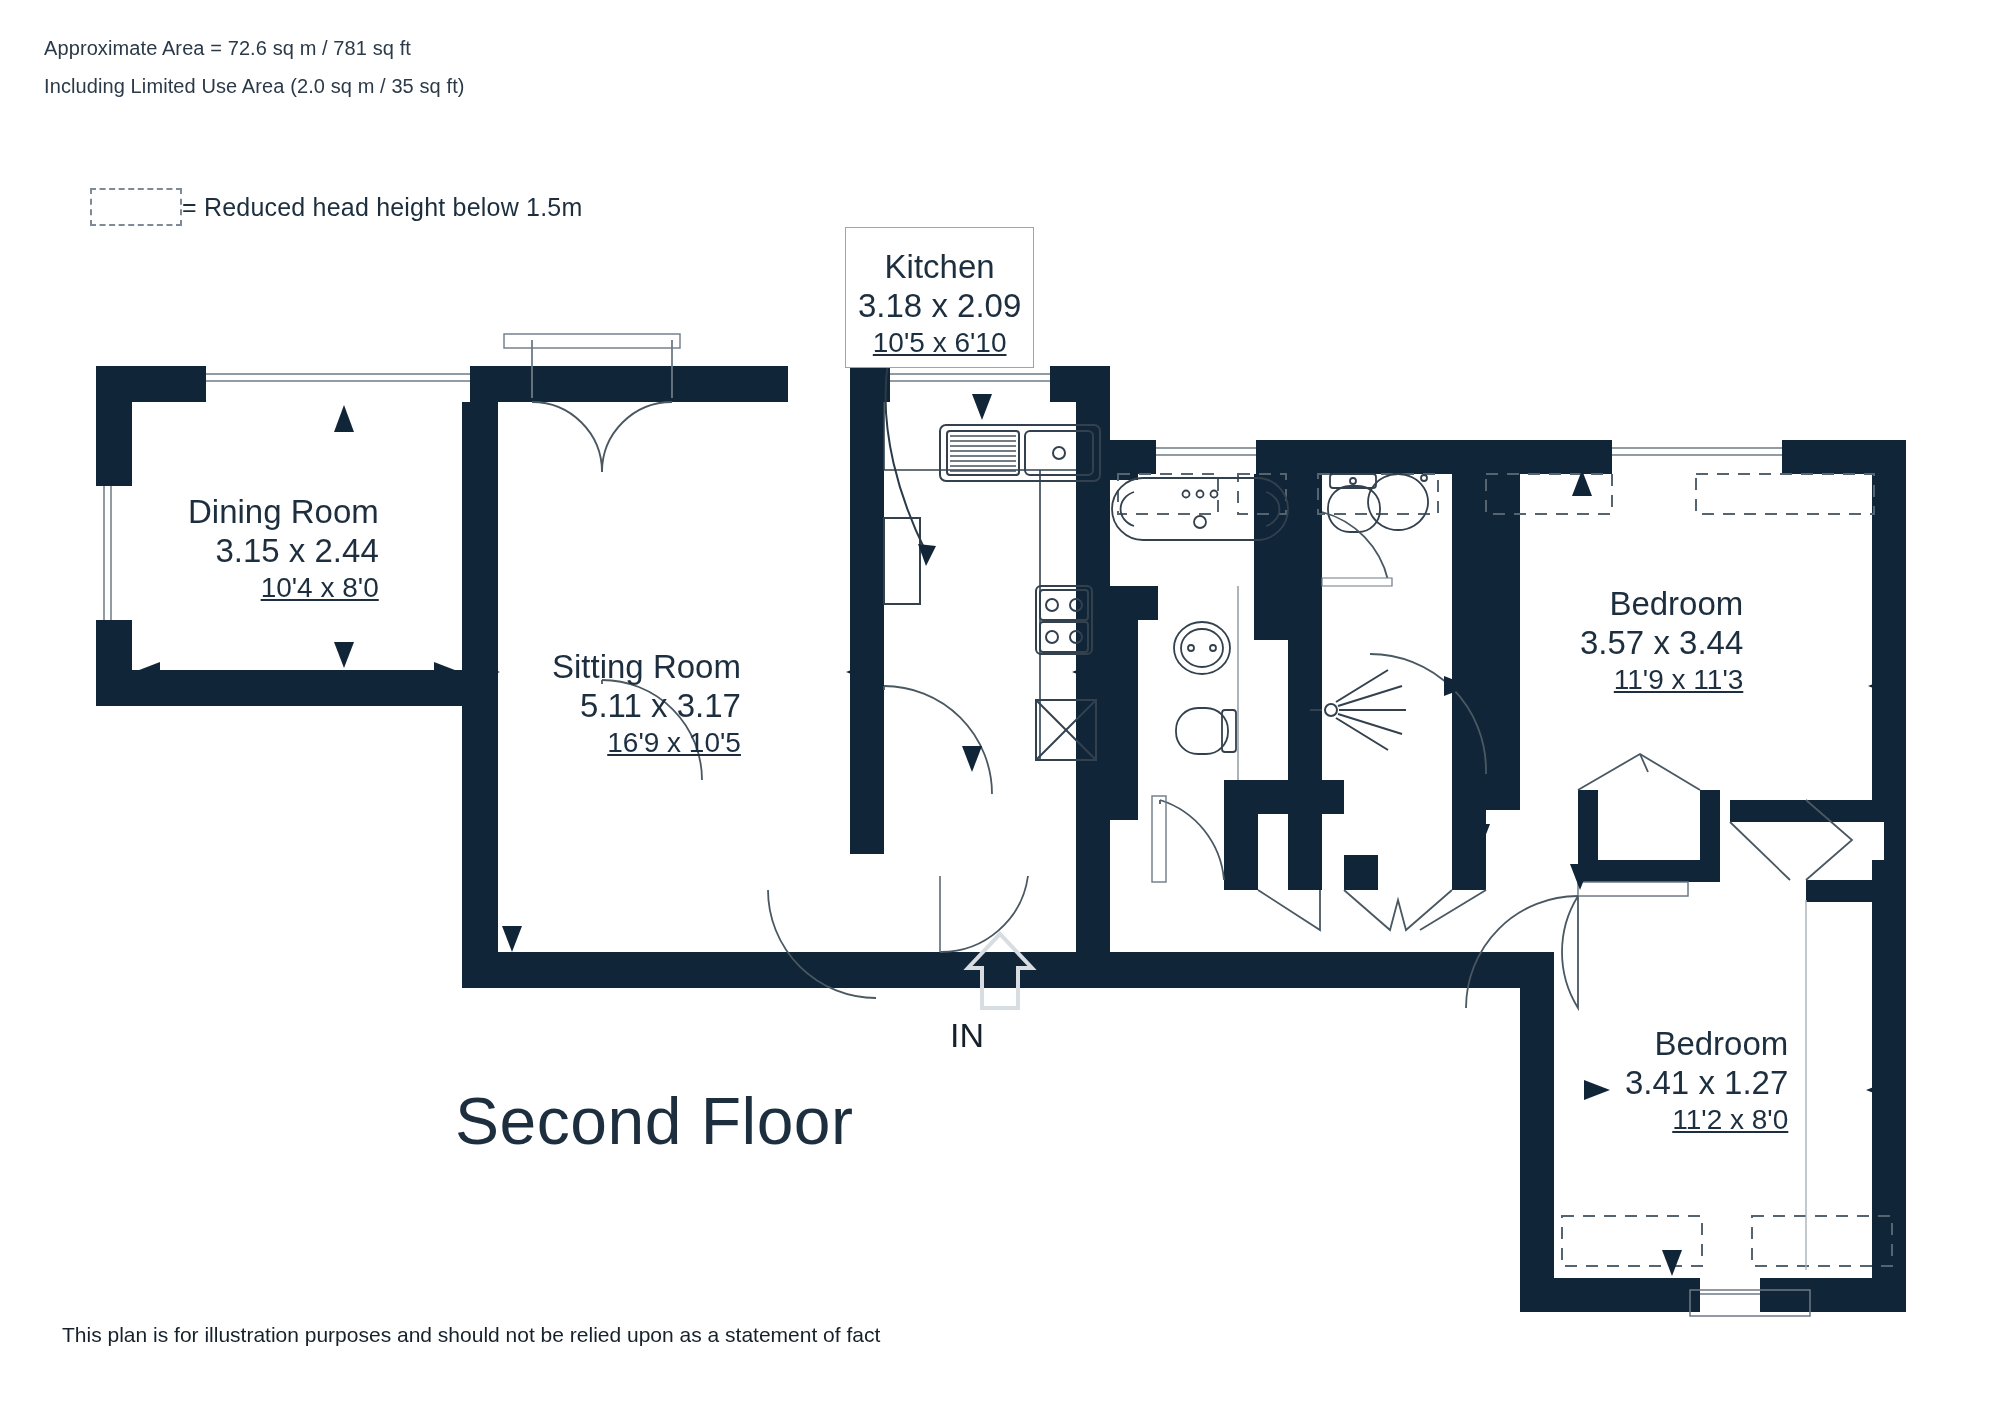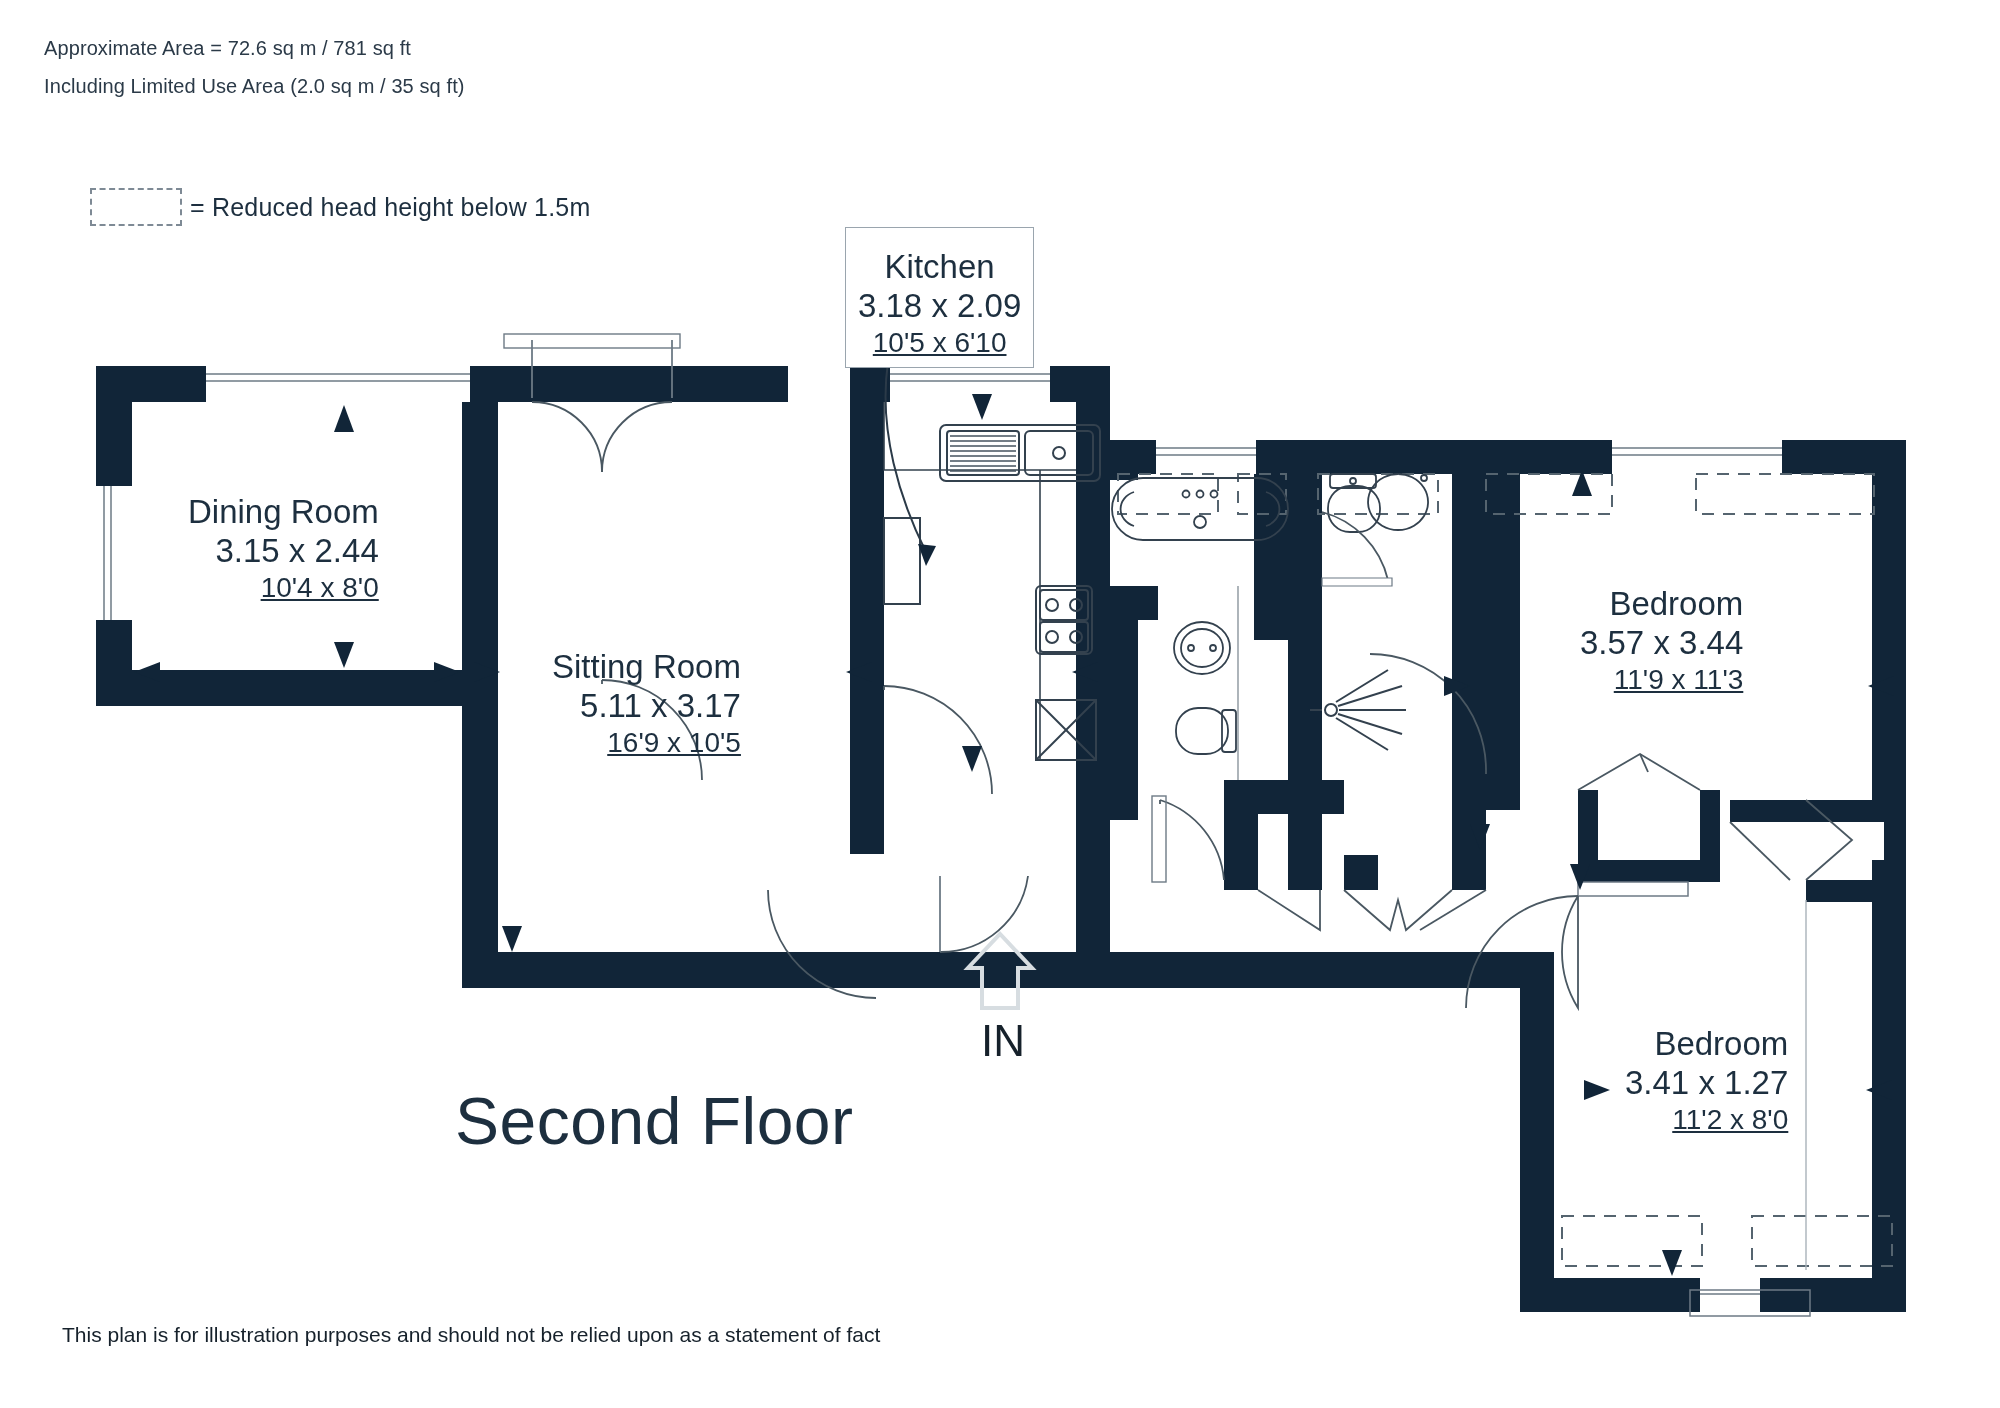--- a/index.html
+++ b/index.html
@@ -31,21 +31,21 @@
     letter-spacing: 0.1px;
   }
 
   
   #legend {
     position: absolute;
     left: 90px;
     top: 188px;
     display: flex;
     align-items: center;
-    gap: 8px;
+    gap: 0;
   }
   #legend-swatch {
     width: 92px;
     height: 38px;
     border: 2px dashed #7e8a95;
     box-sizing: border-box;
   }
   #legend-text {
     font-size: 25px;
     color: #1d2f3f;
@@ -100,23 +100,23 @@
     position: absolute;
     left: 455px;
     top: 1083px;
     font-size: 66px;
     color: #1d2f3f;
     letter-spacing: 0.5px;
   }
 
   #in-label {
     position: absolute;
-    left: 981px;
+    left: 950px;
     top: 1016px;
-    font-size: 44px;
+    font-size: 34px;
     color: #16212b;
   }
 </style>
 </head>
 <body>
 
 <div id="header-area">
   <div class="header-line">Approximate Area = 72.6 sq m / 781 sq ft</div>
   <div class="header-line">Including Limited Use Area (2.0 sq m / 35 sq ft)</div>
 </div>

